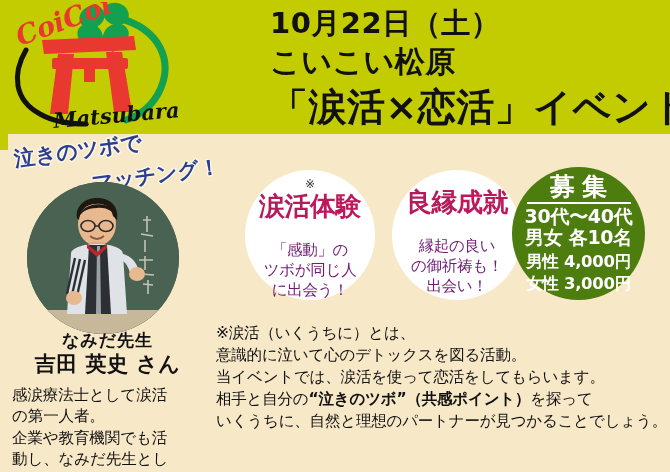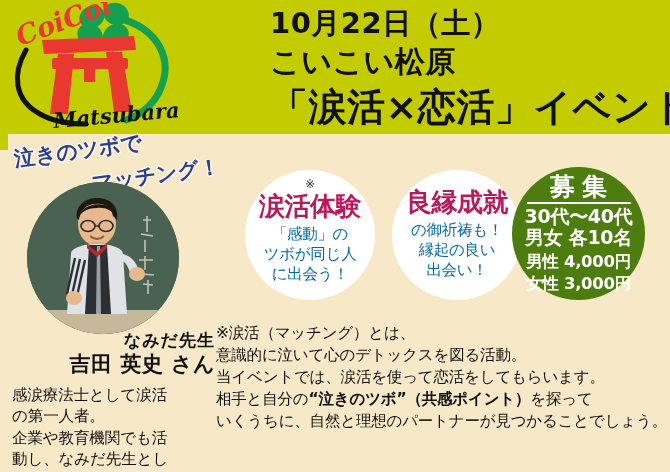--- a/index.html
+++ b/index.html
@@ -100,21 +100,21 @@
     border-radius: 50%;
     overflow: hidden;
     background: #4e6555;
   }
   .photo-svg { display: block; }
 
   .teacher-names {
     position: absolute;
     left: 0; top: 330px;
     width: 215px;
-    text-align: right;
+    text-align: center;
   }
   .teacher-kana {
     font-size: 17px;
     font-weight: bold;
     color: #111111;
     letter-spacing: 1px;
     line-height: 1.25;
   }
   .teacher-name {
     font-size: 21px;
@@ -162,24 +162,24 @@
     font-size: 26px;
     font-weight: bold;
     line-height: 1.1;
     letter-spacing: -0.5px;
     white-space: nowrap;
   }
   .cw-title .accent { color: #b51a5a; text-align: center; }
   .cw-title .plain  { color: #be185d; margin-top: 24px; }
   .cw-body {
     font-size: 15.5px;
-    color: #0369a1;
+    color: #701a75;
     line-height: 1.3;
     letter-spacing: -0.3px;
-    margin-top: 3px;
+    margin-top: 19px;
   }
 
   
   .circle-blue {
     position: absolute;
     left: 512px; top: 167px;
     width: 133px;
     height: 133px;
     border-radius: 50%;
     background: #4d7c0f;
@@ -344,36 +344,36 @@
       <div>「感動」の</div>
       <div>ツボが同じ人</div>
       <div>に出会う！</div>
     </div>
   </div>
 
   <div class="circle-white c2"></div>
   <div class="cw-inner" style="left:457px; top:188px;">
     <div class="cw-title"><span class="accent">良縁</span><span class="plain">成就</span></div>
     <div class="cw-body">
+      <div>縁起の良い</div>
       <div>の御祈祷も！</div>
-      <div>縁起の良い</div>
       <div>出会い！</div>
     </div>
   </div>
 
   <div class="circle-blue">
     <div class="cb-title">募集</div>
     <div class="cb-rule"></div>
     <div class="cb-target">30代〜40代</div>
     <div class="cb-target">男女 各10名</div>
     <div class="cb-price">男性 4,000円</div>
     <div class="cb-price">女性 3,000円</div>
   </div>
 
   <div class="description">
-    <div class="desc-line">※涙活（マッチング）とは、</div>
+    <div class="desc-line">※涙活（いくうちに）とは、</div>
     <div class="desc-line">意識的に泣いて心のデトックスを図る活動。</div>
     <div class="desc-line">当イベントでは、涙活を使って恋活をしてもらいます。</div>
     <div class="desc-line"><span>相手と自分の</span><b>“泣きのツボ”（共感ポイント）</b><span>を探って</span></div>
     <div class="desc-line">いくうちに、自然と理想のパートナーが見つかることでしょう。</div>
   </div>
 
 </div>
 
 </body></html>

